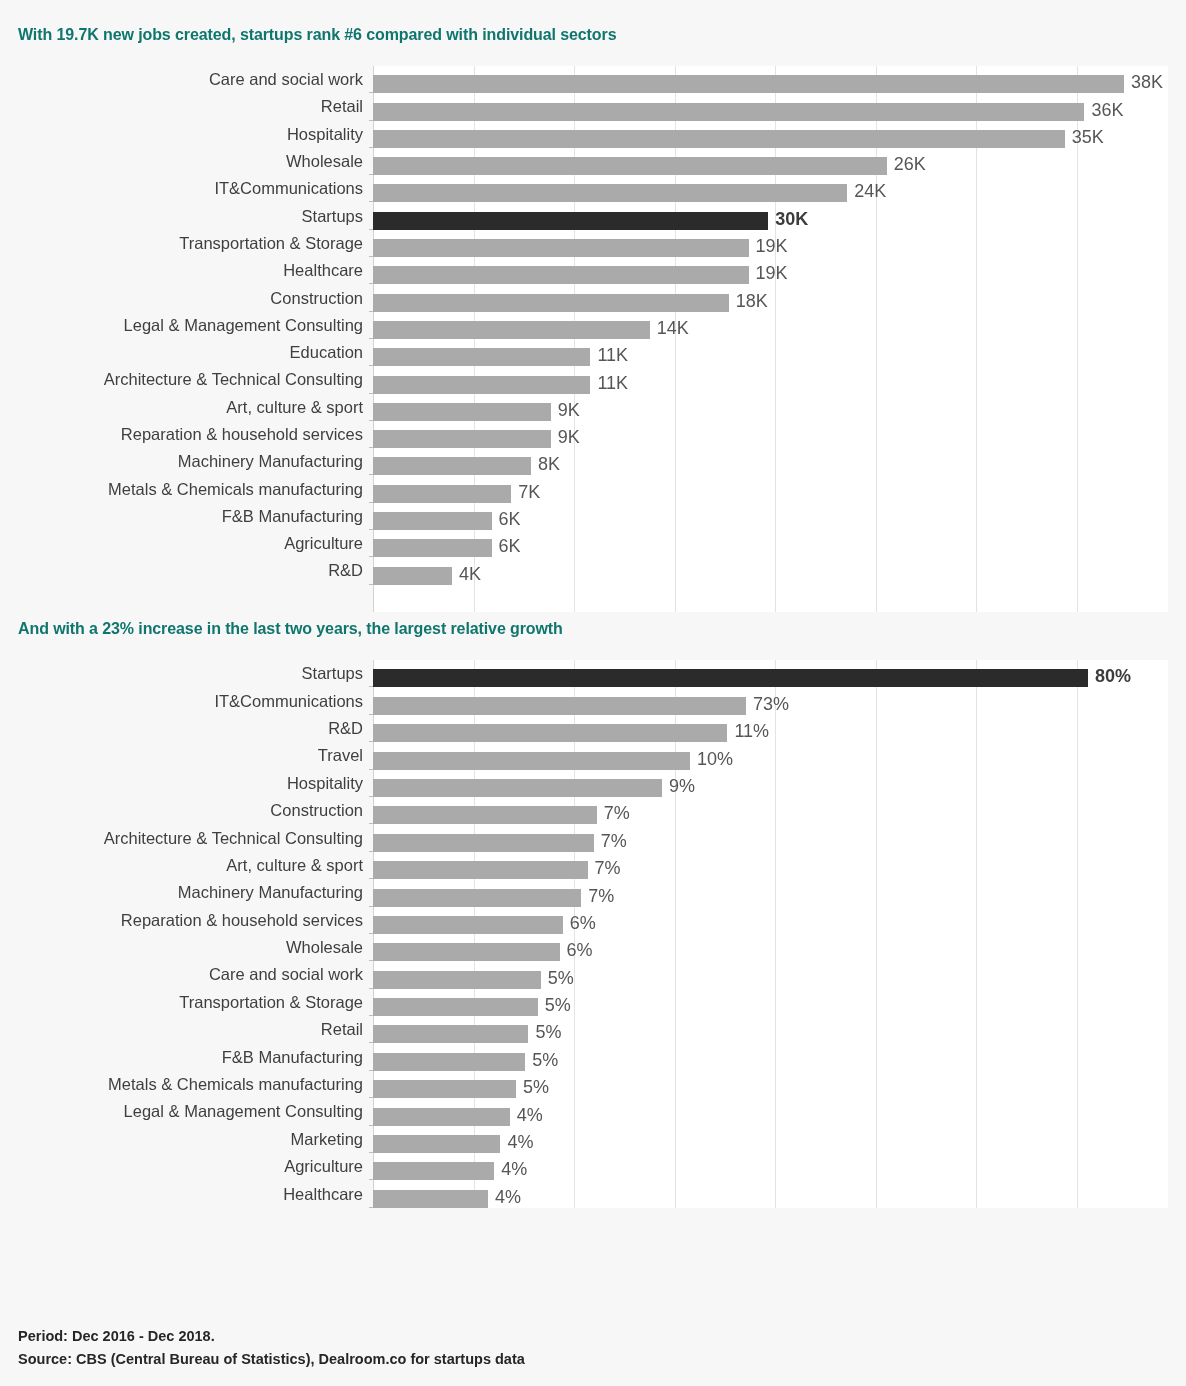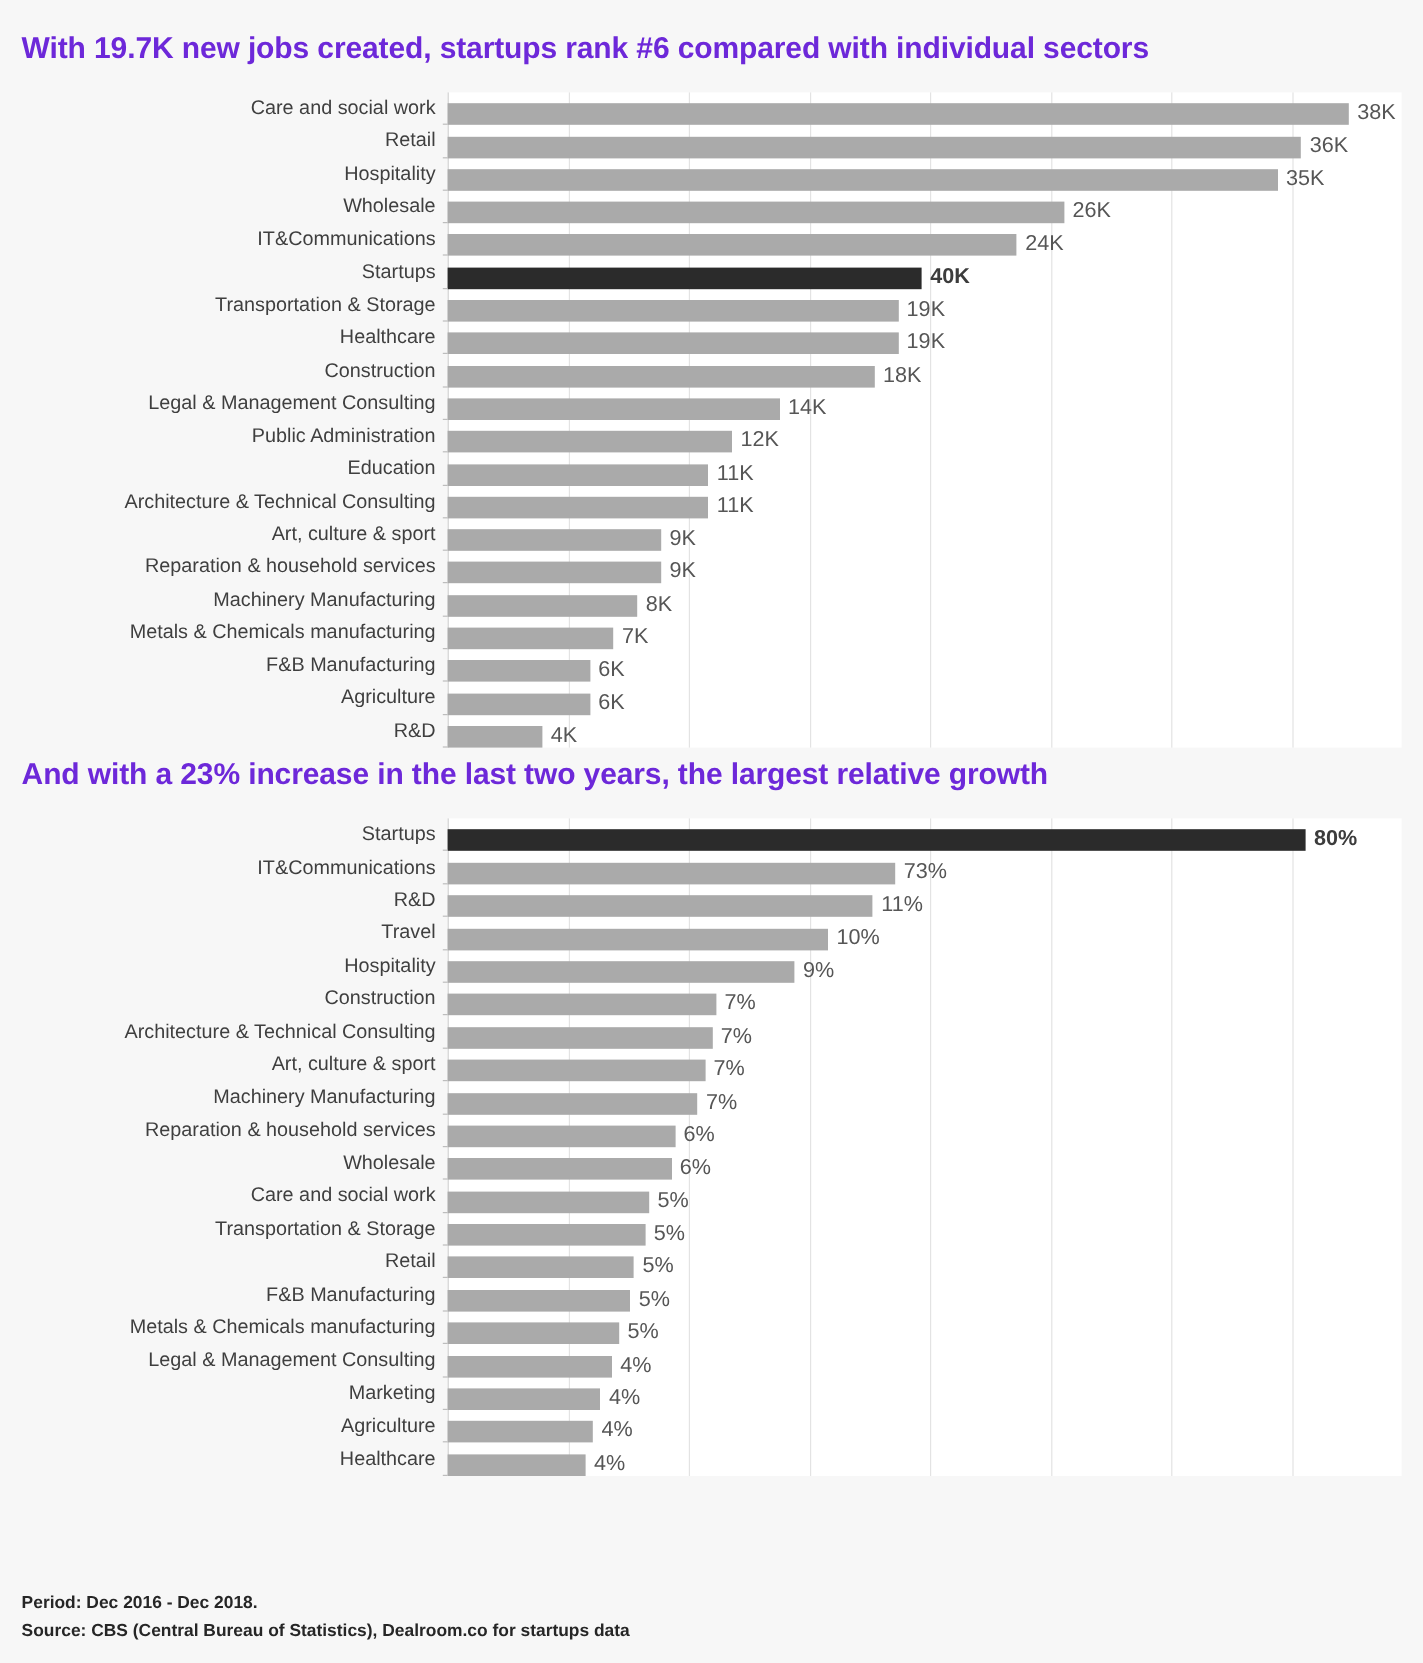--- a/index.html
+++ b/index.html
@@ -5,23 +5,23 @@
   * { box-sizing: border-box; margin: 0; padding: 0; }
   html, body {
     width: 1186px; height: 1386px;
     background: #f7f7f7;
     font-family: "Liberation Sans", sans-serif;
     overflow: hidden;
   }
   .page { position: relative; width: 1186px; height: 1386px; padding: 0 18px; }
 
   .heading {
-    font-size: 25px;
+    font-size: 16px;
     font-weight: bold;
-    color: #6d28d9;
+    color: #0f766e;
     letter-spacing: -0.1px;
   }
   #chart1-title { padding-top: 26px; }
   #chart2-title { padding-top: 8px; }
 
   .chart { position: relative; }
   
   #chart1 { margin-top: 22px; height: 546px; }
   #chart2 { margin-top: 22px; height: 548px; }
 
@@ -163,21 +163,21 @@
             <div class="tick"></div>
             <div class="bar" style="width: 474.316px;"></div>
             <div class="val">24K</div>
           </div>
         </div>
         <div class="row" style="height: 27.3px;">
           <div class="cat-label">Startups</div>
           <div class="track">
             <div class="tick"></div>
             <div class="bar dark" style="width: 395.263px;"></div>
-            <div class="val bold">40K</div>
+            <div class="val bold">30K</div>
           </div>
         </div>
         <div class="row" style="height: 27.3px;">
           <div class="cat-label">Transportation &amp; Storage</div>
           <div class="track">
             <div class="tick"></div>
             <div class="bar" style="width: 375.5px;"></div>
             <div class="val">19K</div>
           </div>
         </div>
@@ -196,28 +196,20 @@
             <div class="bar" style="width: 355.737px;"></div>
             <div class="val">18K</div>
           </div>
         </div>
         <div class="row" style="height: 27.3px;">
           <div class="cat-label">Legal &amp; Management Consulting</div>
           <div class="track">
             <div class="tick"></div>
             <div class="bar" style="width: 276.684px;"></div>
             <div class="val">14K</div>
-          </div>
-        </div>
-        <div class="row" style="height: 27.3px;">
-          <div class="cat-label">Public Administration</div>
-          <div class="track">
-            <div class="tick"></div>
-            <div class="bar" style="width: 237.158px;"></div>
-            <div class="val">12K</div>
           </div>
         </div>
         <div class="row" style="height: 27.3px;">
           <div class="cat-label">Education</div>
           <div class="track">
             <div class="tick"></div>
             <div class="bar" style="width: 217.395px;"></div>
             <div class="val">11K</div>
           </div>
         </div>

